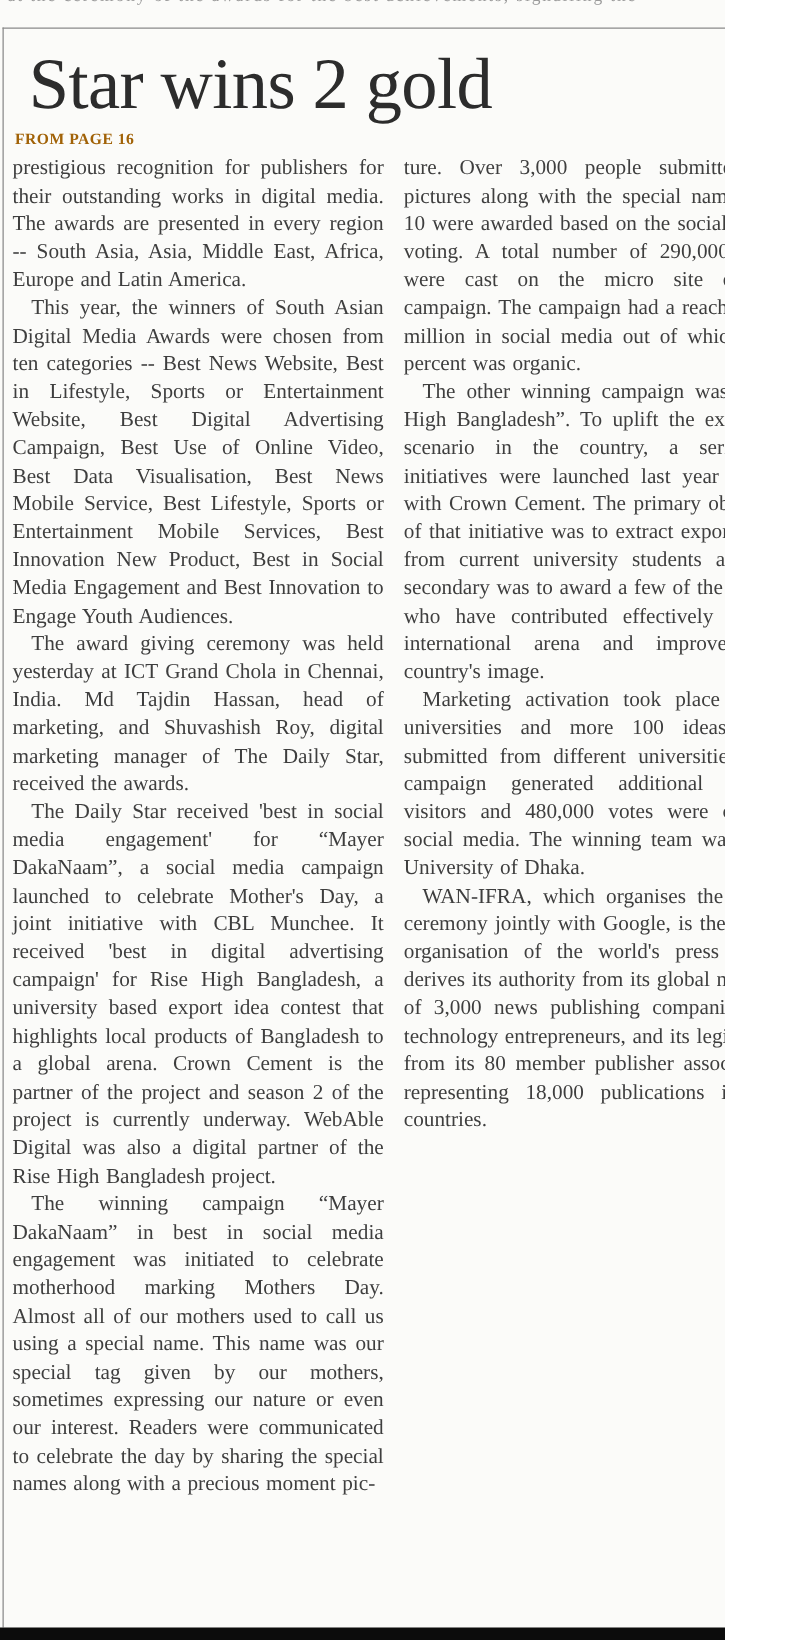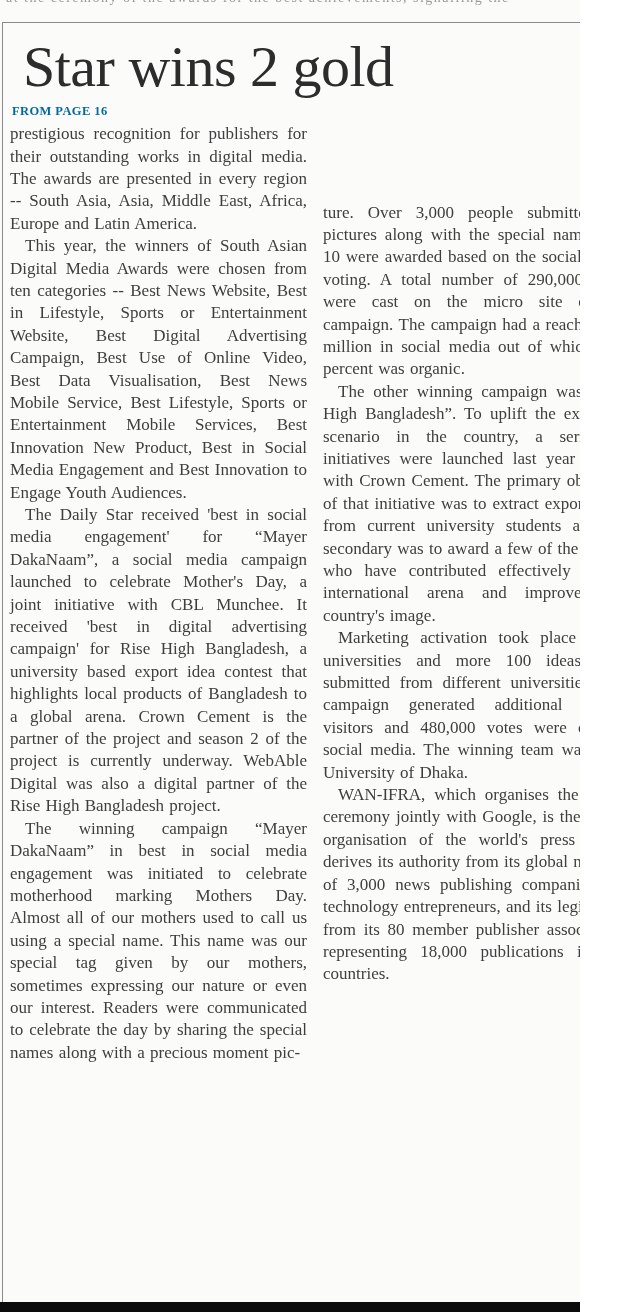--- a/index.html
+++ b/index.html
@@ -46,27 +46,26 @@
     font-weight: normal;
     letter-spacing: -0.5px;
     color: #2c2c2c;
     font-family: "Liberation Serif", serif;
   }
   .kicker {
     margin: 10px 0 4px 2px;
     font-size: 12.5px;
     font-weight: bold;
     letter-spacing: 0.4px;
-    color: #0369a1;
+    color: #a16207;
   }
   .columns {
     display: flex;
     gap: 16px;
     margin-top: 2px;
-    align-items: center;
   }
   .col {
     text-align: justify;
     font-size: 17px;
     line-height: 22.4px;
     color: #3e3e3e;
     word-spacing: 1px;
   }
   .col-left  { width: 297px; flex: 0 0 297px; }
   .col-right { width: 306px; flex: 0 0 306px; }
@@ -89,20 +88,21 @@
     <span>at the ceremony of the awards for the best achievements, signalling the</span>
   </div>
 
   <div class="article-box">
     <h1 class="headline">Star wins 2 gold</h1>
     <div class="kicker">FROM PAGE 16</div>
     <div class="columns">
       <div class="col col-left">
           <p class="para">prestigious recognition for publishers for their outstanding works in digital media. The awards are presented in every region -- South Asia, Asia, Middle East, Africa, Europe and Latin America.</p>
           <p class="para">This year, the winners of South Asian Digital Media Awards were chosen from ten categories -- Best News Website, Best in Lifestyle, Sports or Entertainment Website, Best Digital Advertising Campaign, Best Use of Online Video, Best Data Visualisation, Best News Mobile Service, Best Lifestyle, Sports or Entertainment Mobile Services, Best Innovation New Product, Best in Social Media Engagement and Best Innovation to Engage Youth Audiences.</p>
+          <p class="para">The award giving ceremony was held yesterday at ICT Grand Chola in Chennai, India. Md Tajdin Hassan, head of marketing, and Shuvashish Roy, digital marketing manager of The Daily Star, received the awards.</p>
           <p class="para">The Daily Star received 'best in social media engagement' for “Mayer DakaNaam”, a social media campaign launched to celebrate Mother's Day, a joint initiative with CBL Munchee. It received 'best in digital advertising campaign' for Rise High Bangladesh, a university based export idea contest that highlights local products of Bangladesh to a global arena. Crown Cement is the partner of the project and season 2 of the project is currently underway. WebAble Digital was also a digital partner of the Rise High Bangladesh project.</p>
           <p class="para">The winning campaign “Mayer DakaNaam” in best in social media engagement was initiated to celebrate motherhood marking Mothers Day. Almost all of our mothers used to call us using a special name. This name was our special tag given by our mothers, sometimes expressing our nature or even our interest. Readers were communicated to celebrate the day by sharing the special names along with a precious moment pic-</p>
         </div>
       <div class="col col-right">
           <p class="para">ture. Over 3,000 people submitted the pictures along with the special names and 10 were awarded based on the social media voting. A total number of 290,000 votes were cast on the micro site of the campaign. The campaign had a reach of 2.1 million in social media out of which 71.4 percent was organic.</p>
           <p class="para">The other winning campaign was “Rise High Bangladesh”. To uplift the exporting scenario in the country, a series of initiatives were launched last year jointly with Crown Cement. The primary objective of that initiative was to extract export ideas from current university students and the secondary was to award a few of the people who have contributed effectively in the international arena and improved the country's image.</p>
           <p class="para">Marketing activation took place in 15 universities and more 100 ideas were submitted from different universities. The campaign generated additional 15,000 visitors and 480,000 votes were cast in social media. The winning team was IBA, University of Dhaka.</p>
           <p class="para">WAN-IFRA, which organises the award ceremony jointly with Google, is the global organisation of the world's press which derives its authority from its global network of 3,000 news publishing companies and technology entrepreneurs, and its legitimacy from its 80 member publisher associations representing 18,000 publications in 120 countries.</p>
         </div>
     </div>

